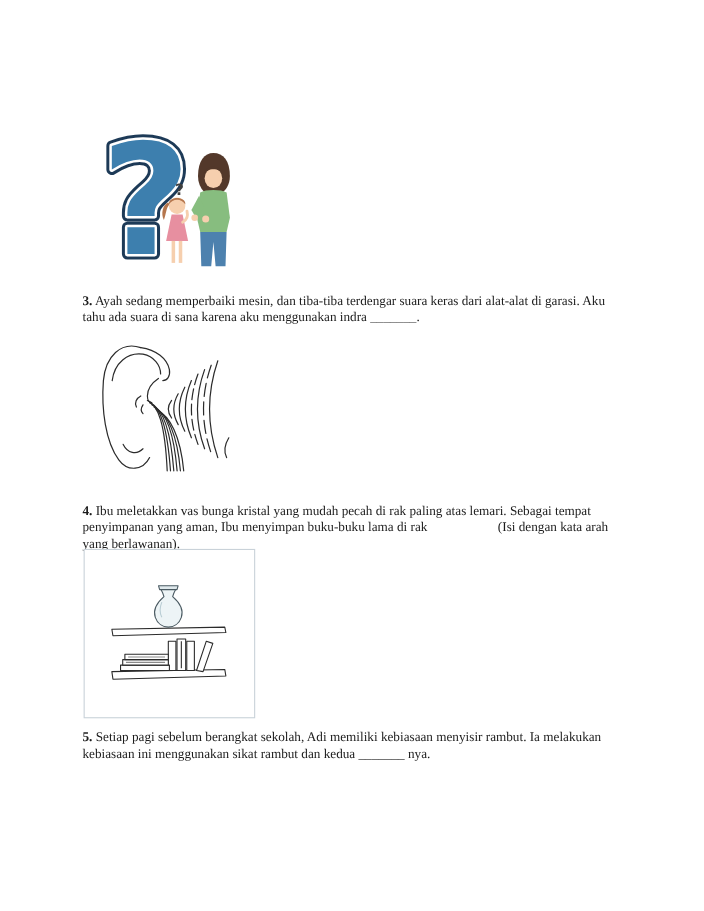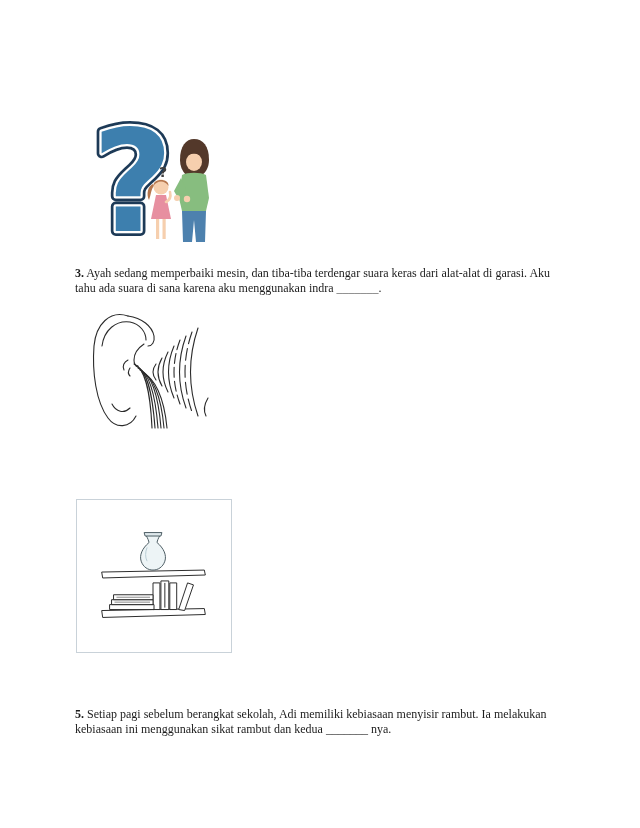--- a/index.html
+++ b/index.html
@@ -8,21 +8,21 @@
     font-family:"Liberation Serif", serif;color:#1c1c1c;overflow:hidden;
   }
   .page{position:absolute;inset:0;background:#ffffff;}
   .q{
     position:absolute;left:75px;width:492px;margin:0;
     font-size:12px;line-height:15px;text-align:left;
   }
   #q2{top:75px;}
   #q3{top:266px;}
   #q4{top:457px;}
-  #q5{top:663px;margin-top:44px;}
+  #q5{top:663px;}
   .num{font-weight:bold;}
   .blank{white-space:nowrap;}
   .blank-q2{color:#9e9e9e;}
   .blank-q3{color:#5a5a5a;}
   .blank-q4{display:inline-block;width:58px;}
   .blank-q5{color:#2e2e2e;}
   .illus{position:absolute;}
   #ill-q2{left:90px;top:118px;width:122px;height:124px;}
   #ill-q3{left:88px;top:308px;width:132px;height:122px;}
   #ill-q4{left:76px;top:499px;width:156px;height:154px;border:1px solid #c9d2d9;background:#fff;box-sizing:border-box;}
@@ -106,20 +106,26 @@
           <path d="M92,32 Q80,64 92,96" stroke-dasharray="10 4"></path>
           <path d="M98,28 Q85,64 98,100"></path>
           <path d="M104,24 Q90,64 104,104" stroke-dasharray="12 5"></path>
           <path d="M110,20 Q95,64 110,108"></path>
           <path d="M120,90 Q114,100 118,108"></path>
         </g>
       </g>
     </svg>
   </div>
 
+  <p class="q" id="q4">
+    <span class="num">4.</span>
+    <span>Ibu meletakkan vas bunga kristal yang mudah pecah di rak paling atas lemari. Sebagai tempat penyimpanan yang aman, Ibu menyimpan buku-buku lama di rak</span>
+    <span class="blank blank-q4"></span>
+    <span>(Isi dengan kata arah yang berlawanan).</span>
+  </p>
 
   <div class="illus" id="ill-q4">
     <svg viewBox="0 0 156 154">
       <g fill="#ffffff" stroke-width="1" stroke-linejoin="round" stroke="#2b2b2b">
 
         <path d="M25,73 L129,71 L130,76 L26,79 Z"></path>
 
         <g>
           <path d="M69,34 L85,34 C84,36 82,39 81,43 C88,49 91,56 89,62 C87,68 82,71 77,71 C72,71 67,68 65,62 C63,56 66,49 73,43 C72,39 70,36 69,34 Z" stroke="#4a5a62" fill="#edf4f6"></path>
           <path d="M68,33 L86,33 L85,36.5 L69,36.5 Z" fill="#dfe9ec" stroke="#4a5a62"></path>

